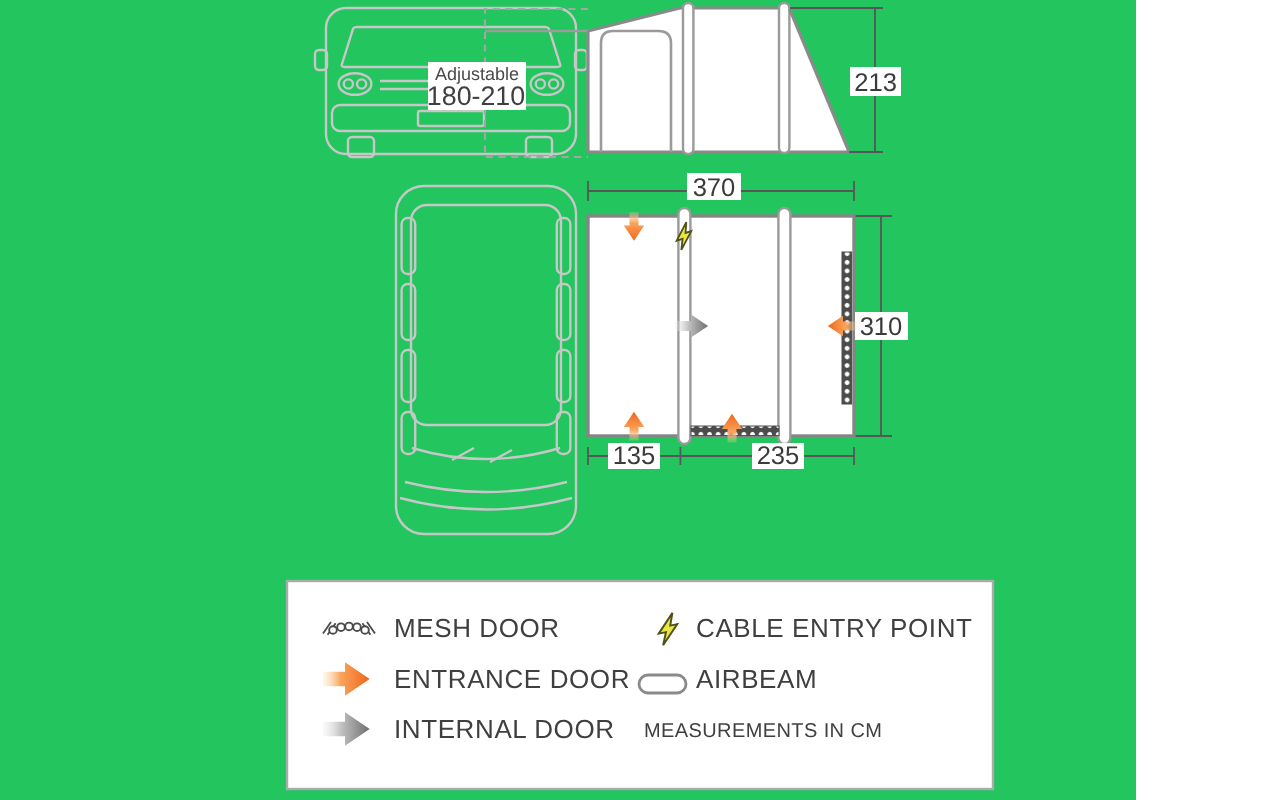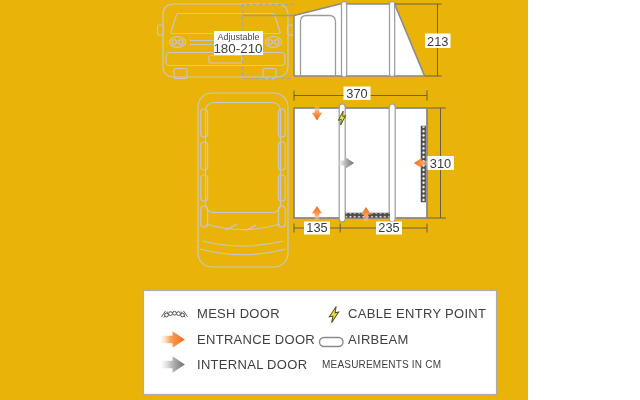--- a/index.html
+++ b/index.html
@@ -1,16 +1,16 @@
 <!DOCTYPE html>
 <html><head>
 <meta charset="utf-8">
 <style>
   html,body{margin:0;padding:0;background:#ffffff;}
-  .stage{position:relative;width:528px;height:400px;background:#eab308;overflow:hidden;}
+  .stage{position:relative;width:568px;height:400px;background:#22c55e;overflow:hidden;}
   svg{position:absolute;left:0;top:0;}
   text{font-family:"Liberation Sans","DejaVu Sans",sans-serif;}
   .dimnum{fill:#3b3b3b;font-size:12.8px;}
   .legendlbl{fill:#3f3f3f;font-size:13px;letter-spacing:0.3px;}
   .legendnote{fill:#3f3f3f;font-size:10px;letter-spacing:0.2px;}
   .vanline{stroke:#c7c7c7;stroke-width:1.2;fill:none;}
   .awnline{stroke:#8a8a8a;stroke-width:1.6;fill:none;}
   .dimline{stroke:#575757;stroke-width:0.9;fill:none;}
 </style>
 </head>

